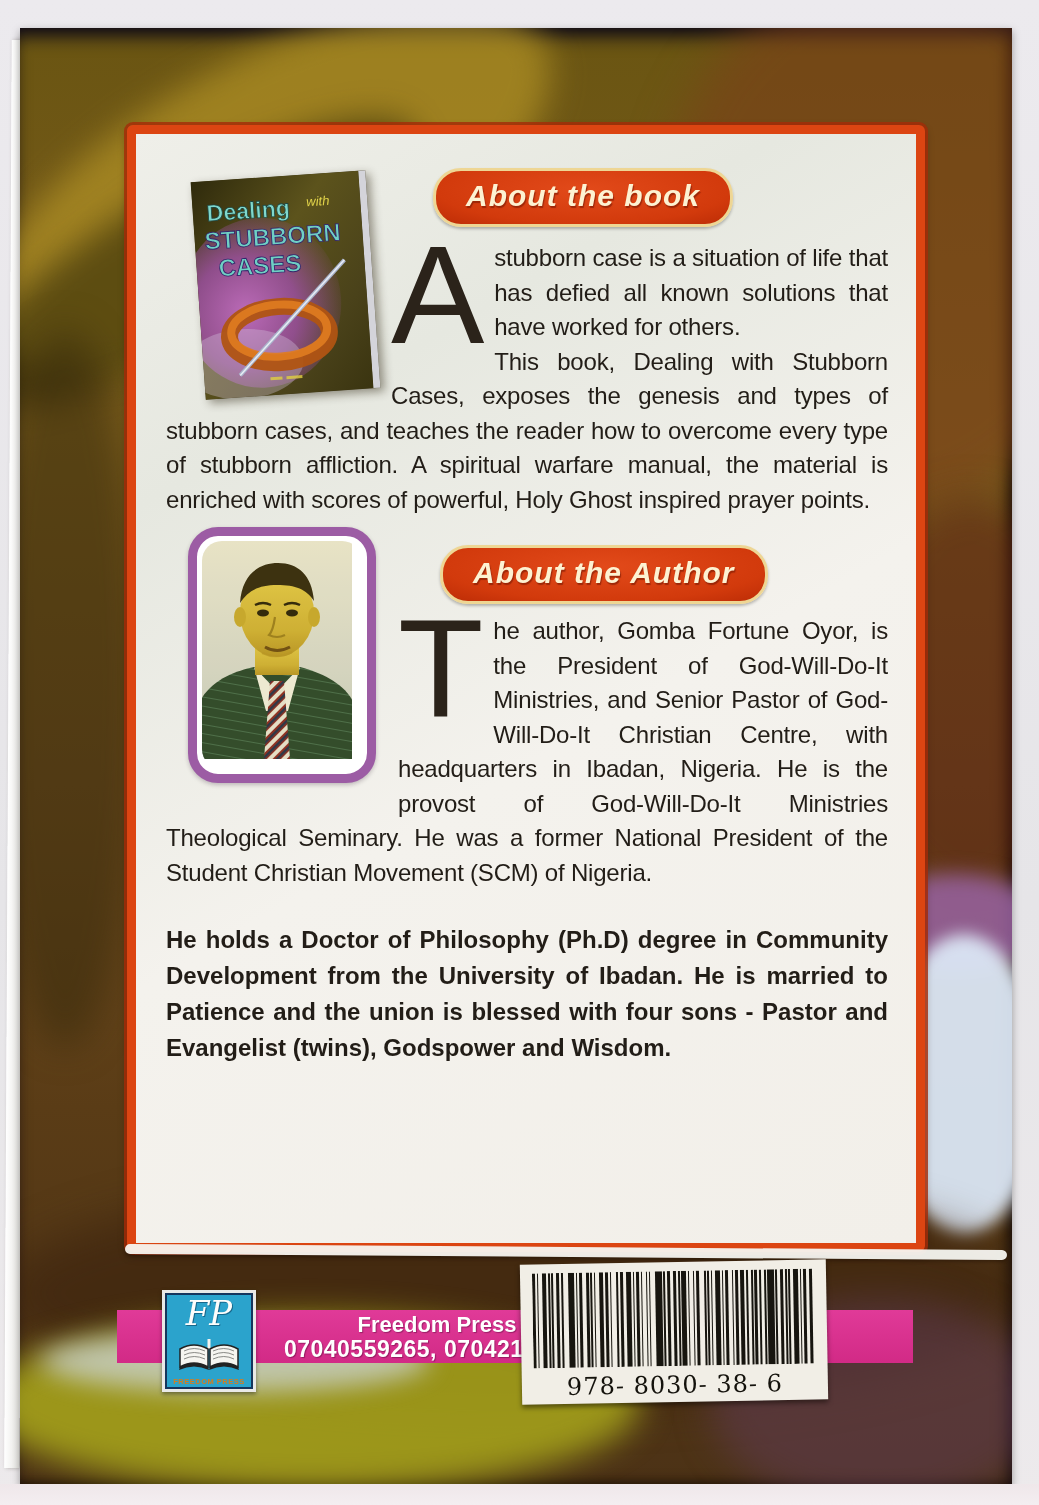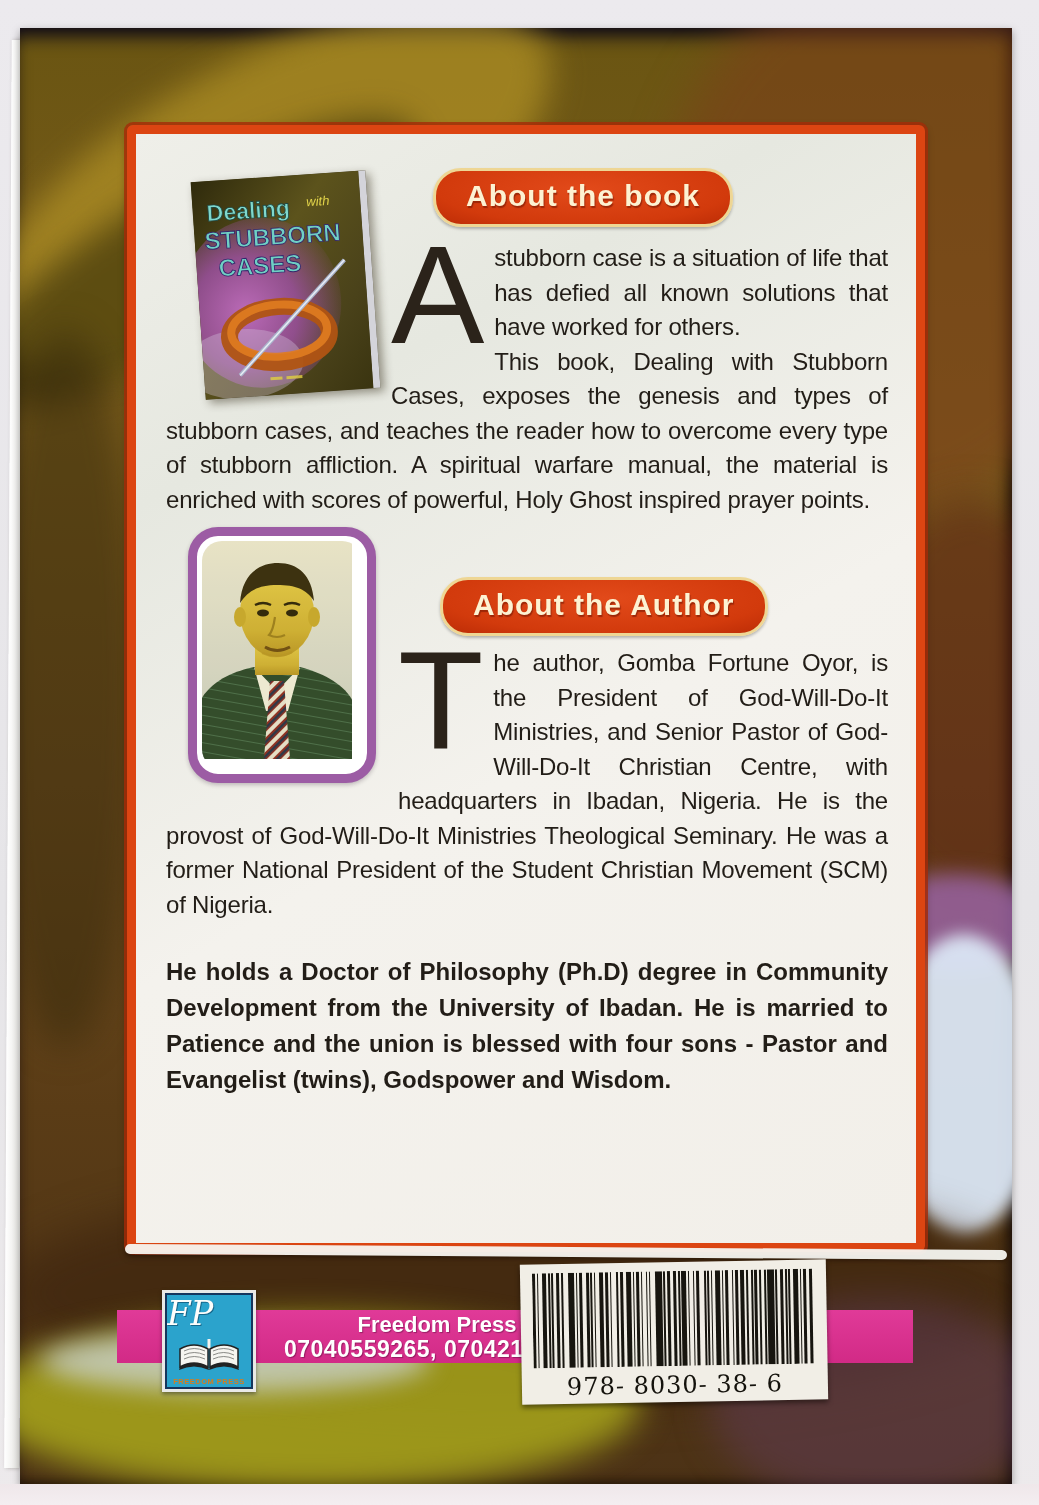--- a/index.html
+++ b/index.html
@@ -35,22 +35,22 @@
   
   .panel{position:absolute;left:107px;top:97px;width:798px;height:1127px;box-sizing:border-box;
     border:9px solid #dc4512;border-radius:6px;
     box-shadow:0 0 0 3px rgba(165,42,8,.8),0 4px 8px rgba(30,15,5,.4);
     background:linear-gradient(150deg,#efefe9 0%,#e6e8e0 24%,#f4f2ed 55%,#f2efe9 100%);}
   .content{position:absolute;inset:0;padding:30px 28px 18px 30px;box-sizing:border-box;
     color:#221d17;}
   .badge{display:inline-block;margin:4px 0 14px 42px;padding:8px 30px 11px;border-radius:28px;
     background:radial-gradient(ellipse at 50% 35%,#e24a1a 0%,#d23a0c 70%,#bc2c06 100%);
     border:3px solid #eed694;color:#fdf2d2;font-size:30px;font-weight:bold;letter-spacing:1px;
-    text-shadow:1px 2px 1px rgba(110,20,0,.55);box-shadow:0 2px 3px rgba(0,0,0,.25);}
-  .badge.second{clear:both;margin-top:60px;margin-bottom:10px;}
+    text-shadow:1px 2px 1px rgba(110,20,0,.55);box-shadow:0 2px 3px rgba(0,0,0,.25);font-style:italic;}
+  .badge.second{clear:both;margin-top:28px;margin-bottom:10px;}
   .thumb{float:left;width:168px;height:218px;margin:12px 18px 10px 32px;transform:rotate(-4deg);
     border-right:7px solid #d4d4da;box-shadow:4px 4px 10px rgba(40,30,10,.45);background:#3c3512;}
   .lead,.bodytext{margin:0;font-size:24px;line-height:34.5px;text-align:justify;letter-spacing:-.2px;}
   .dropcap{float:left;font-size:140px;line-height:101px;height:101px;margin:3px 10px 0 0;
     color:#2b231a;font-weight:400;}
   .bodytext{margin-top:0;}
   .para2{clear:both;margin-top:32px;font-size:24px;line-height:36px;text-align:justify;font-weight:bold;}
   .photo{float:left;width:160px;height:228px;margin:10px 22px 6px 22px;background:#fff;
     border:9px solid #9c5ca4;border-radius:30px;padding:5px;box-shadow:0 2px 4px rgba(40,20,40,.25);}
   .photo-inner{width:100%;height:100%;border-radius:20px;overflow:hidden;}
@@ -60,21 +60,21 @@
   .pinkbar{position:absolute;left:97px;top:1282px;width:796px;height:53px;
     background:linear-gradient(180deg,#e03a98 0%,#d22a86 100%);}
   .pinkbar-text{position:absolute;left:150px;top:3px;width:340px;text-align:center;color:#fff;
     font-weight:bold;text-shadow:1px 1px 1px rgba(90,10,60,.5);}
   .pub-name{font-size:22px;line-height:24px;}
   .pub-phones{font-size:23px;line-height:24px;letter-spacing:.5px;}
   .fplogo{position:absolute;left:142px;top:1262px;width:94px;height:102px;background:#e9e9e7;
     padding:3px;box-sizing:border-box;box-shadow:0 2px 4px rgba(0,0,0,.4);}
   .fplogo-inner{width:100%;height:100%;background:#2ba3cc;border:2px solid #16355c;
     box-sizing:border-box;position:relative;overflow:hidden;}
-  .fp-mono{position:absolute;top:-2px;left:0;width:100%;text-align:left;
+  .fp-mono{position:absolute;top:-2px;left:0;width:100%;text-align:center;
     font-family:"DejaVu Serif",serif;font-style:italic;font-size:34px;color:#fdfdfb;
     text-shadow:1px 1px 0 #17688c;}
   .fp-book{position:absolute;left:50%;top:44px;transform:translateX(-50%);}
   .fp-caption{position:absolute;bottom:1px;left:0;width:100%;text-align:center;font-size:7.5px;
     color:#d87c1a;letter-spacing:.5px;font-weight:bold;}
   .barcode-label{position:absolute;left:501px;top:1234px;width:306px;height:140px;
     background:#f1eee6;transform:rotate(-1deg);box-shadow:0 3px 5px rgba(10,5,0,.5);}
   .bars{position:absolute;left:12px;right:12px;top:9px;bottom:36px;display:flex;
     align-items:stretch;overflow:hidden;}
   .bars i{display:block;background:#17150f;height:100%;}

